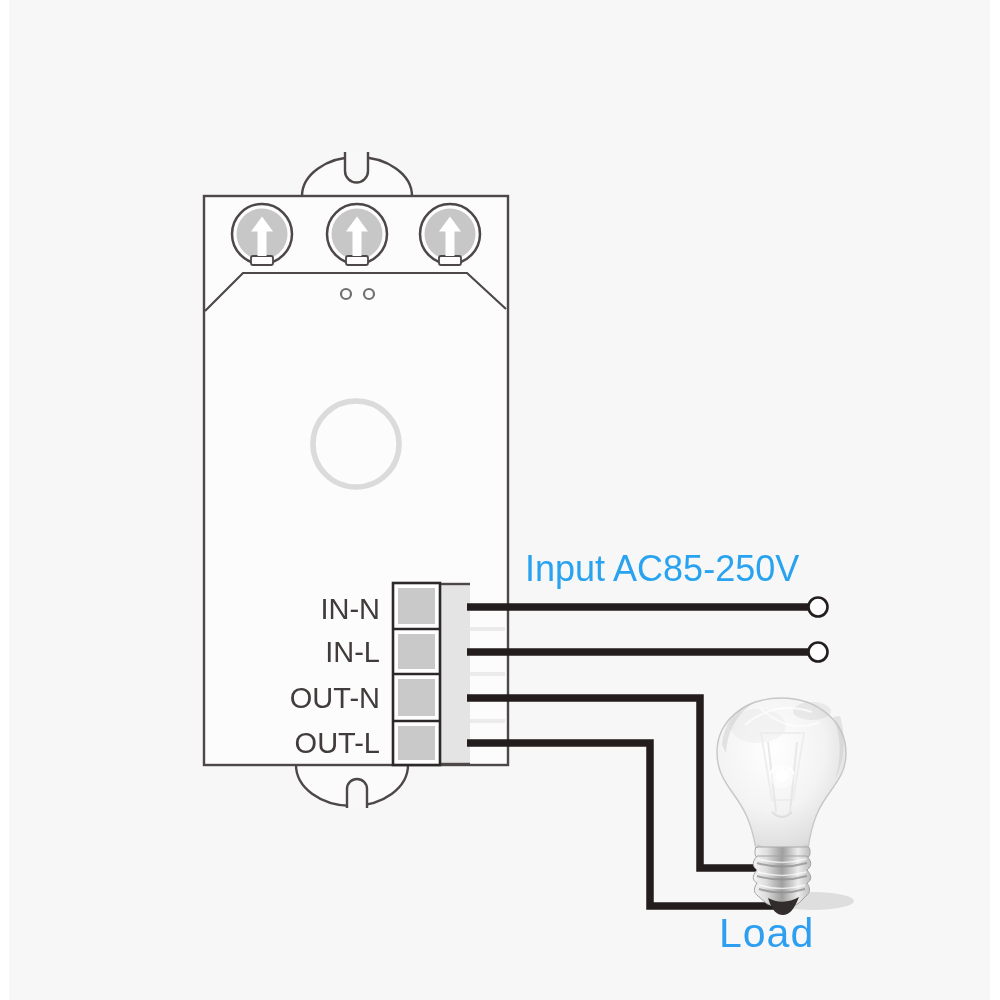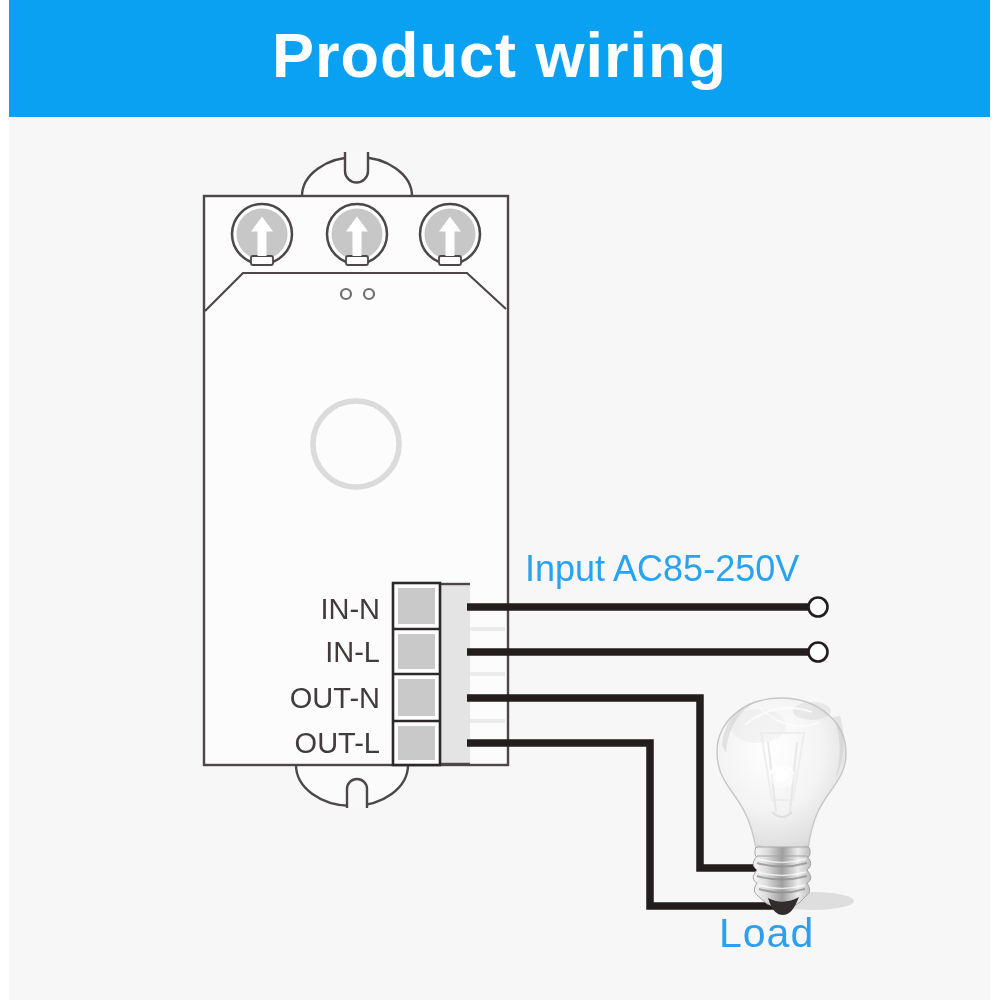--- a/index.html
+++ b/index.html
@@ -36,23 +36,20 @@
   .blue-label { fill: #29a3ef; font-size: 36px; }
   .load-label { fill: #2e9ff0; font-size: 41px; letter-spacing: 1px; }
 </style>
 </head>
 <body>
 
 <div class="page">
 
   <div class="canvas-bg"></div>
 
-  <div class="header-banner">
-    <span class="title">Product wiring</span>
-  </div>
 
   <svg class="diagram" width="1000" height="1000" viewBox="0 0 1000 1000">
     <defs>
       <radialGradient id="glassGrad" cx="42%" cy="34%" r="75%">
         <stop offset="0%" stop-color="#ffffff"></stop>
         <stop offset="55%" stop-color="#f3f3f3"></stop>
         <stop offset="85%" stop-color="#e0e0e0"></stop>
         <stop offset="100%" stop-color="#d2d2d2"></stop>
       </radialGradient>
       <linearGradient id="metalGrad" x1="0%" y1="0%" x2="100%" y2="0%">

